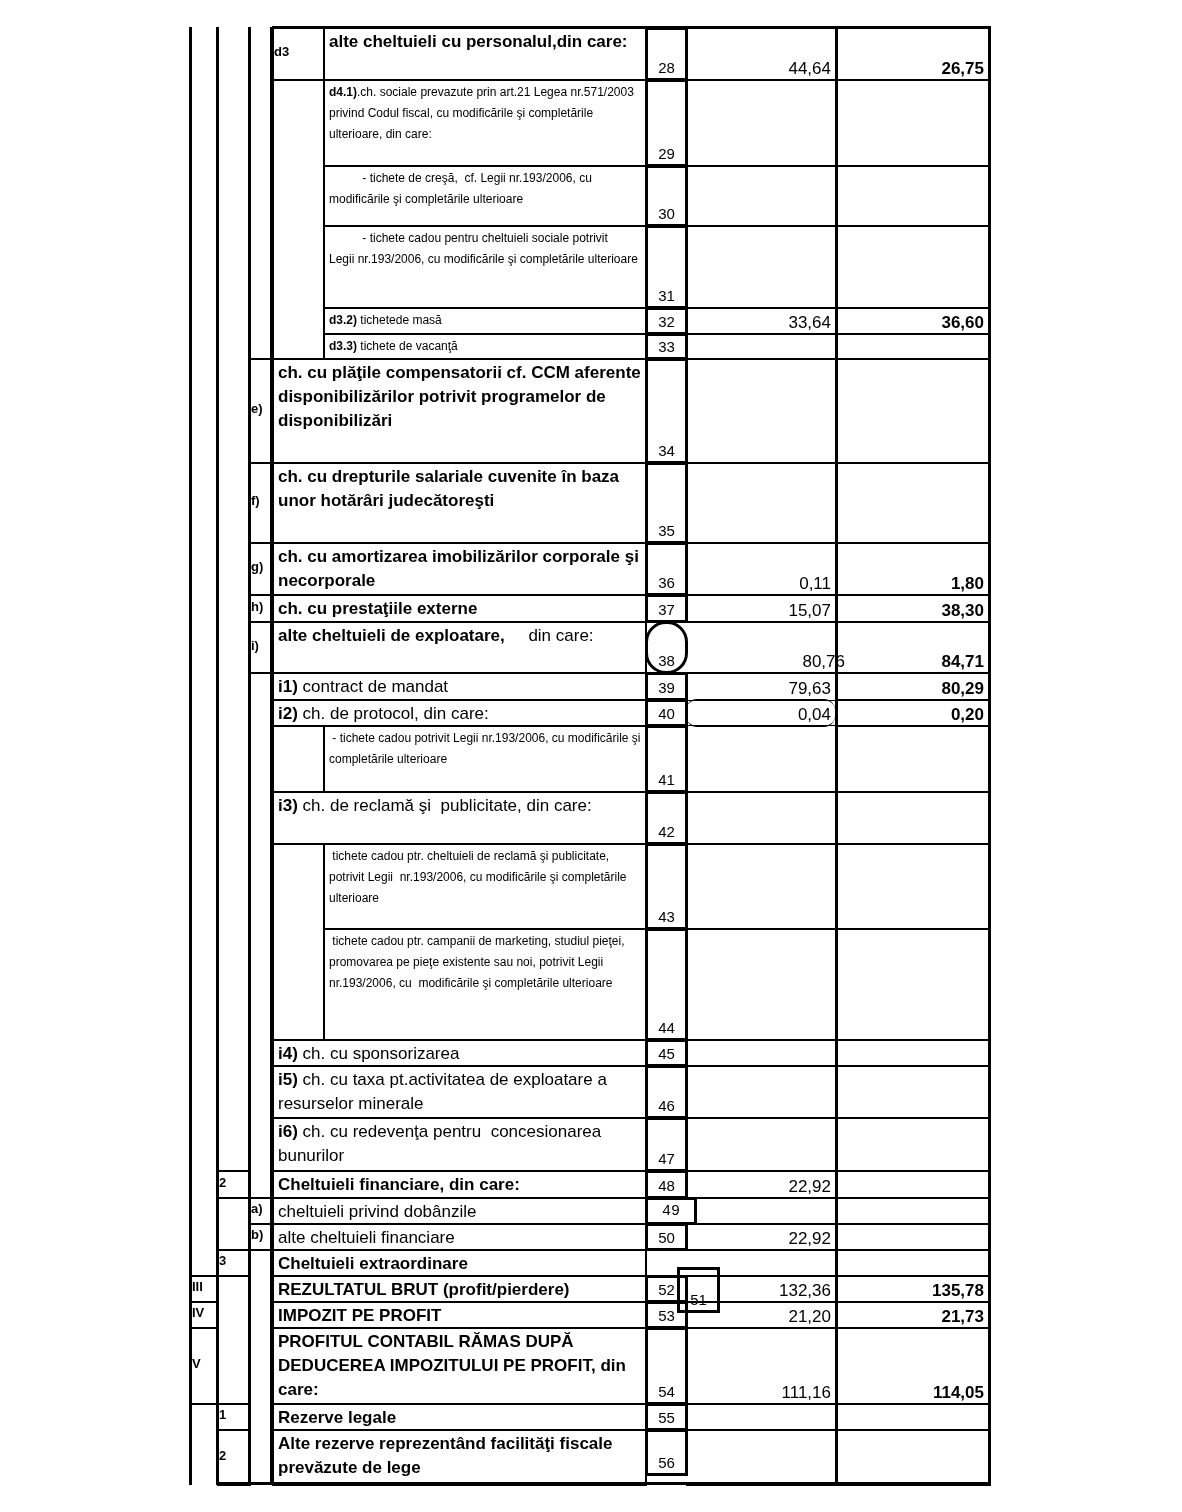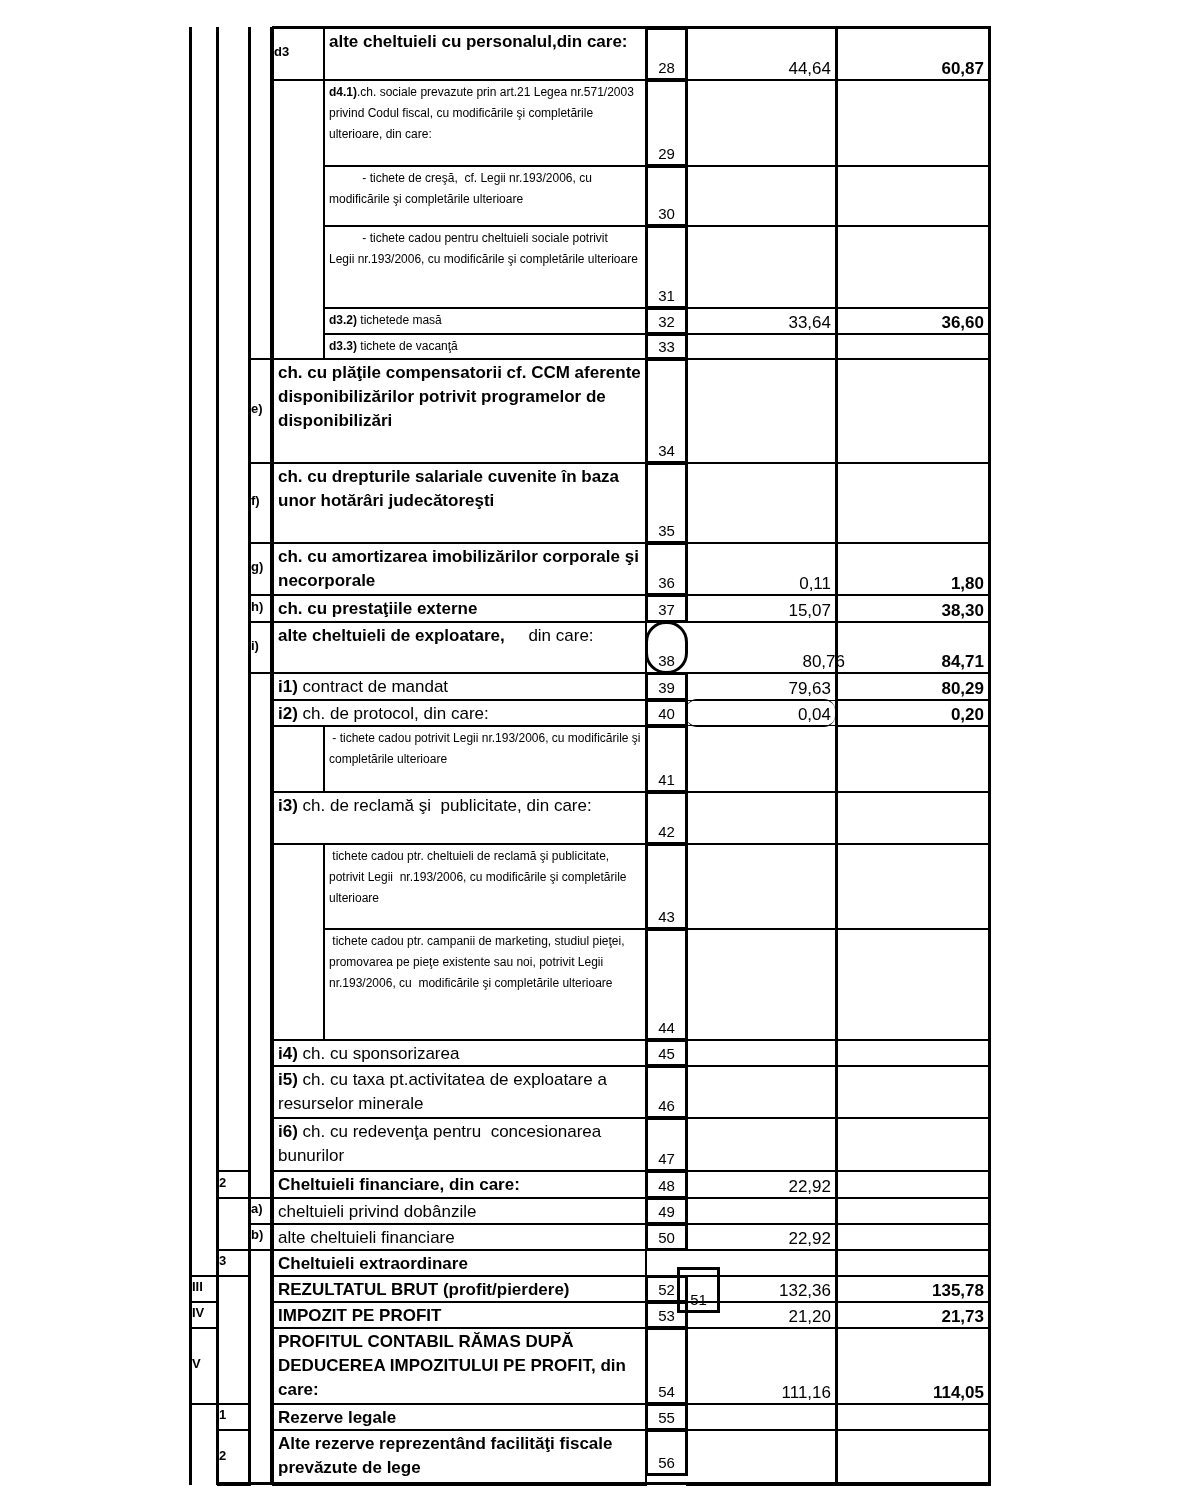--- a/index.html
+++ b/index.html
@@ -34,21 +34,21 @@
       <div class="cell bord" style="left:323px;top:27px;width:324px;height:54px;">
         <div class="txt big"><span class="b">alte cheltuieli  cu personalul,din care:</span></div>
       </div>
       <div class="cell bord" style="left:645px;top:27px;width:43px;height:54px;border-width:3px;">
         <div class="nr">28</div>
       </div>
       <div class="cell" style="left:686px;top:27px;width:149px;height:54px;border-top:1px solid #000;border-bottom:1px solid #000;">
         <div class="val">44,64</div>
       </div>
       <div class="cell" style="left:835px;top:27px;width:156px;height:54px;border-left:3px solid #000;border-right:3px solid #000;border-top:1px solid #000;border-bottom:1px solid #000;">
-        <div class="val bold">60,87</div>
+        <div class="val bold">26,75</div>
       </div>
     </div>
     <div>
       <div class="cell bord" style="left:272px;top:79px;width:53px;height:88px;border-top:none;border-bottom:none;"></div>
       <div class="cell bord" style="left:323px;top:79px;width:324px;height:88px;">
         <div class="txt small"><span class="b">d4.1)</span><span style="white-space:pre-wrap;">.ch. sociale prevazute prin art.21 Legea nr.571/2003 privind Codul fiscal, cu modificările şi completările ulterioare, din care:</span></div>
       </div>
       <div class="cell bord" style="left:645px;top:79px;width:43px;height:88px;border-width:3px;">
         <div class="nr">29</div>
       </div>
@@ -356,21 +356,21 @@
         <div class="val bold"></div>
       </div>
     </div>
     <div>
       <div class="cell bord" style="left:249px;top:1197px;width:25px;height:28px;">
         <div class="lab" style="top:2px;">a)</div>
       </div>
       <div class="cell bord" style="left:272px;top:1197px;width:375px;height:28px;">
         <div class="txt big"><span style="white-space:pre-wrap;">cheltuieli privind dobânzile</span></div>
       </div>
-      <div class="cell bord" style="left:645px;top:1197px;width:43px;height:28px;border-width:3px;">
+      <div class="cell bord" style="left:645px;top:1197px;width:52px;height:28px;border-width:3px;font-family:Liberation Mono, monospace;">
         <div class="nr">49</div>
       </div>
       <div class="cell" style="left:686px;top:1197px;width:149px;height:28px;border-top:1px solid #000;border-bottom:1px solid #000;">
         <div class="val"></div>
       </div>
       <div class="cell" style="left:835px;top:1197px;width:156px;height:28px;border-left:3px solid #000;border-right:3px solid #000;border-top:1px solid #000;border-bottom:1px solid #000;">
         <div class="val bold"></div>
       </div>
     </div>
     <div>

